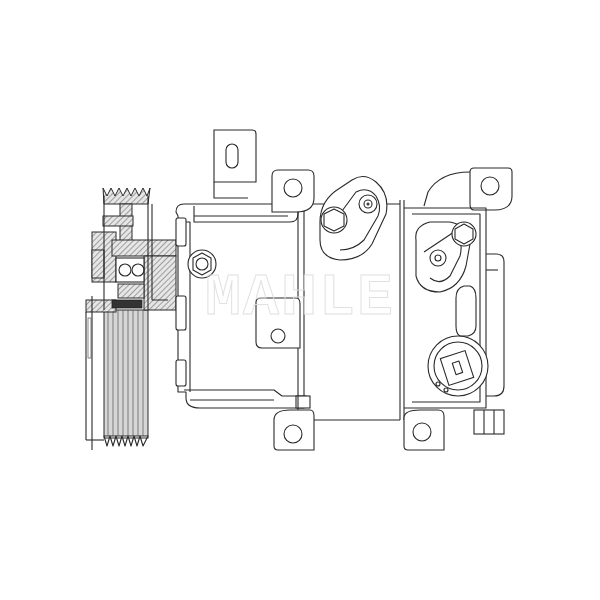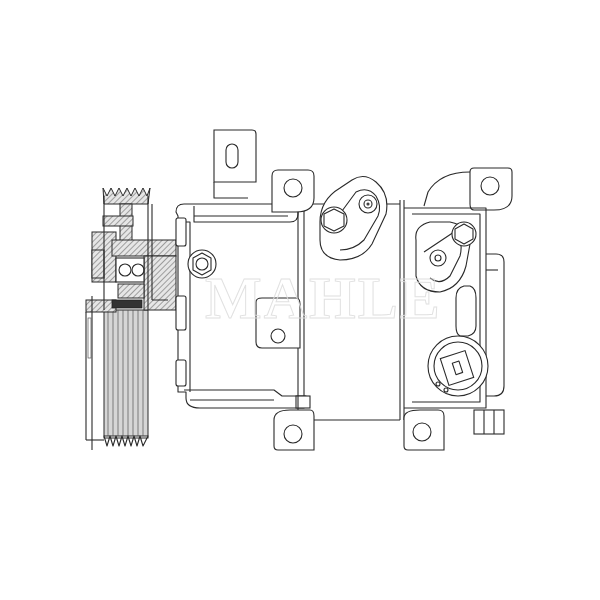--- a/index.html
+++ b/index.html
@@ -7,21 +7,21 @@
            font-family: "Liberation Sans", sans-serif; }
     #drawing { position: absolute; left: 0; top: 0; width: 600px; height: 600px; }
     .ln { fill: none; stroke: #2a2a2a; stroke-width: 1.1; stroke-linejoin: round; }
     .lt { fill: none; stroke: #555; stroke-width: 0.7; }
     .wf { fill: #ffffff; stroke: #2a2a2a; stroke-width: 1.1; }
     .hatch { fill: url(#hatch); stroke: #2a2a2a; stroke-width: 1; }
     .dark { fill: #333; stroke: #222; stroke-width: 0.8; }
     .grooves { fill: #d6d6d6; stroke: #2a2a2a; stroke-width: 1; }
     #watermark {
       position: absolute; left: 205px; top: 266px; width: 215px; height: 64px;
-      font-family: Liberation Serif, serif; font-weight: 700;
+      font-family: Liberation Mono, monospace; font-weight: 700;
       font-size: 60px; letter-spacing: 2px; line-height: 64px;
       color: transparent; -webkit-text-stroke: 1px #dedede;
       pointer-events: none; opacity: 0.9;
     }
   </style>
 </head>
 <body>
 
 <svg id="drawing" viewBox="0 0 600 600" xmlns="http://www.w3.org/2000/svg">
   <defs>

